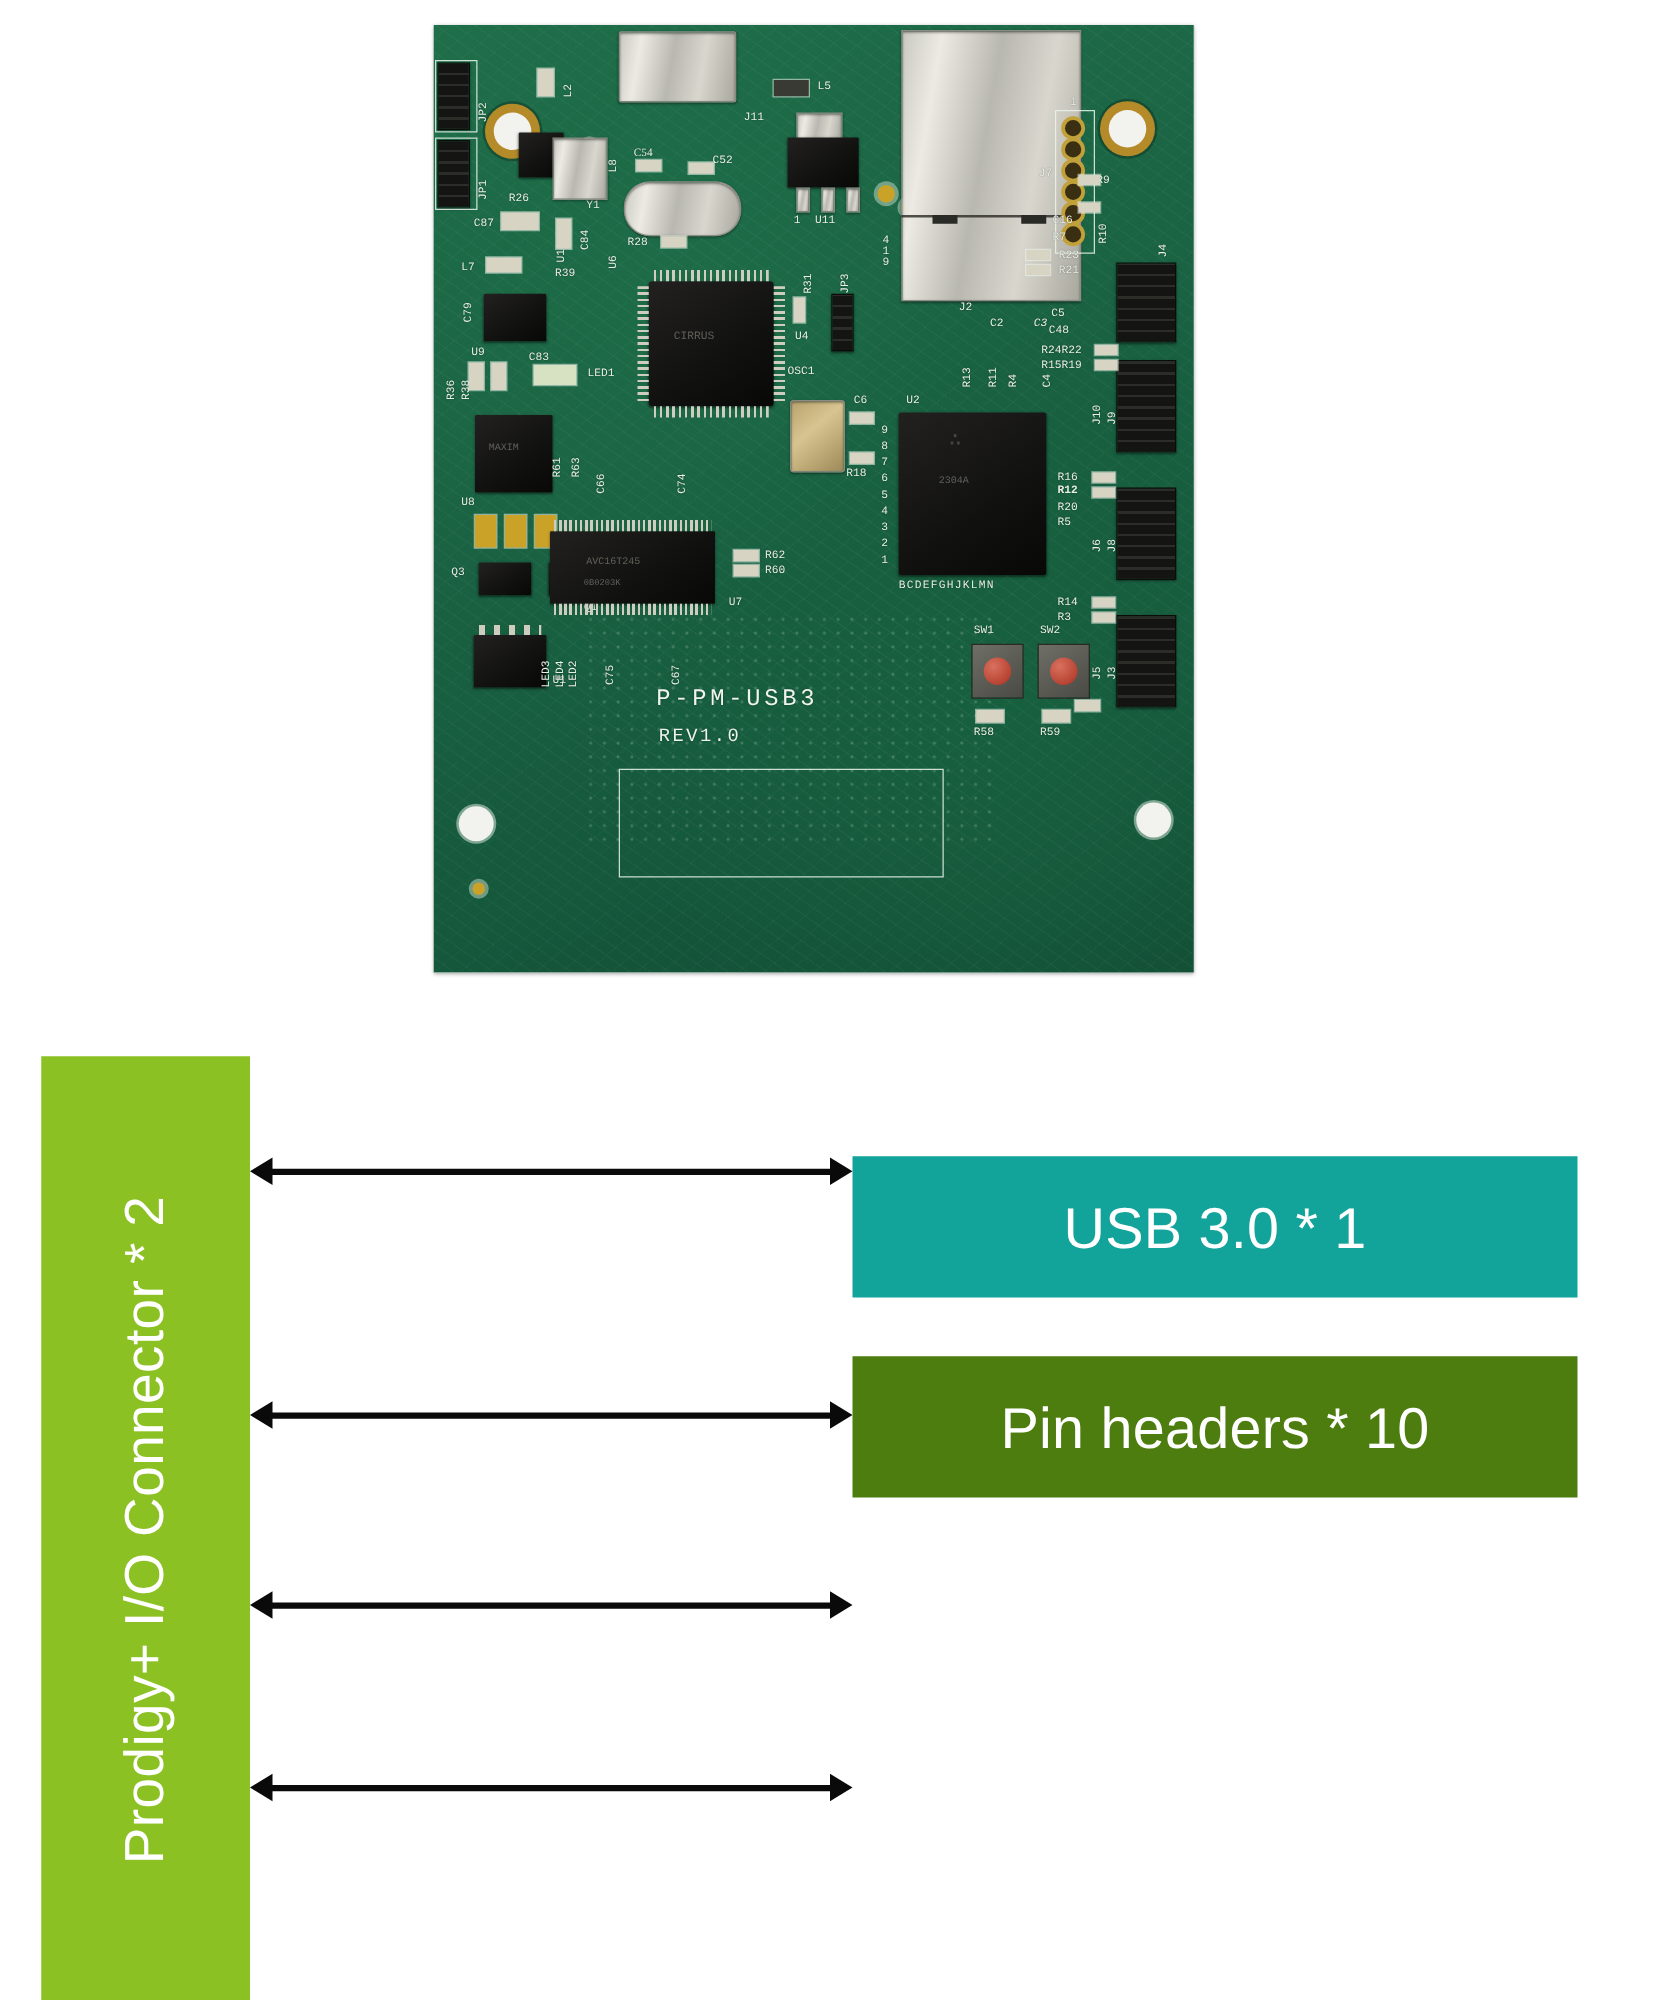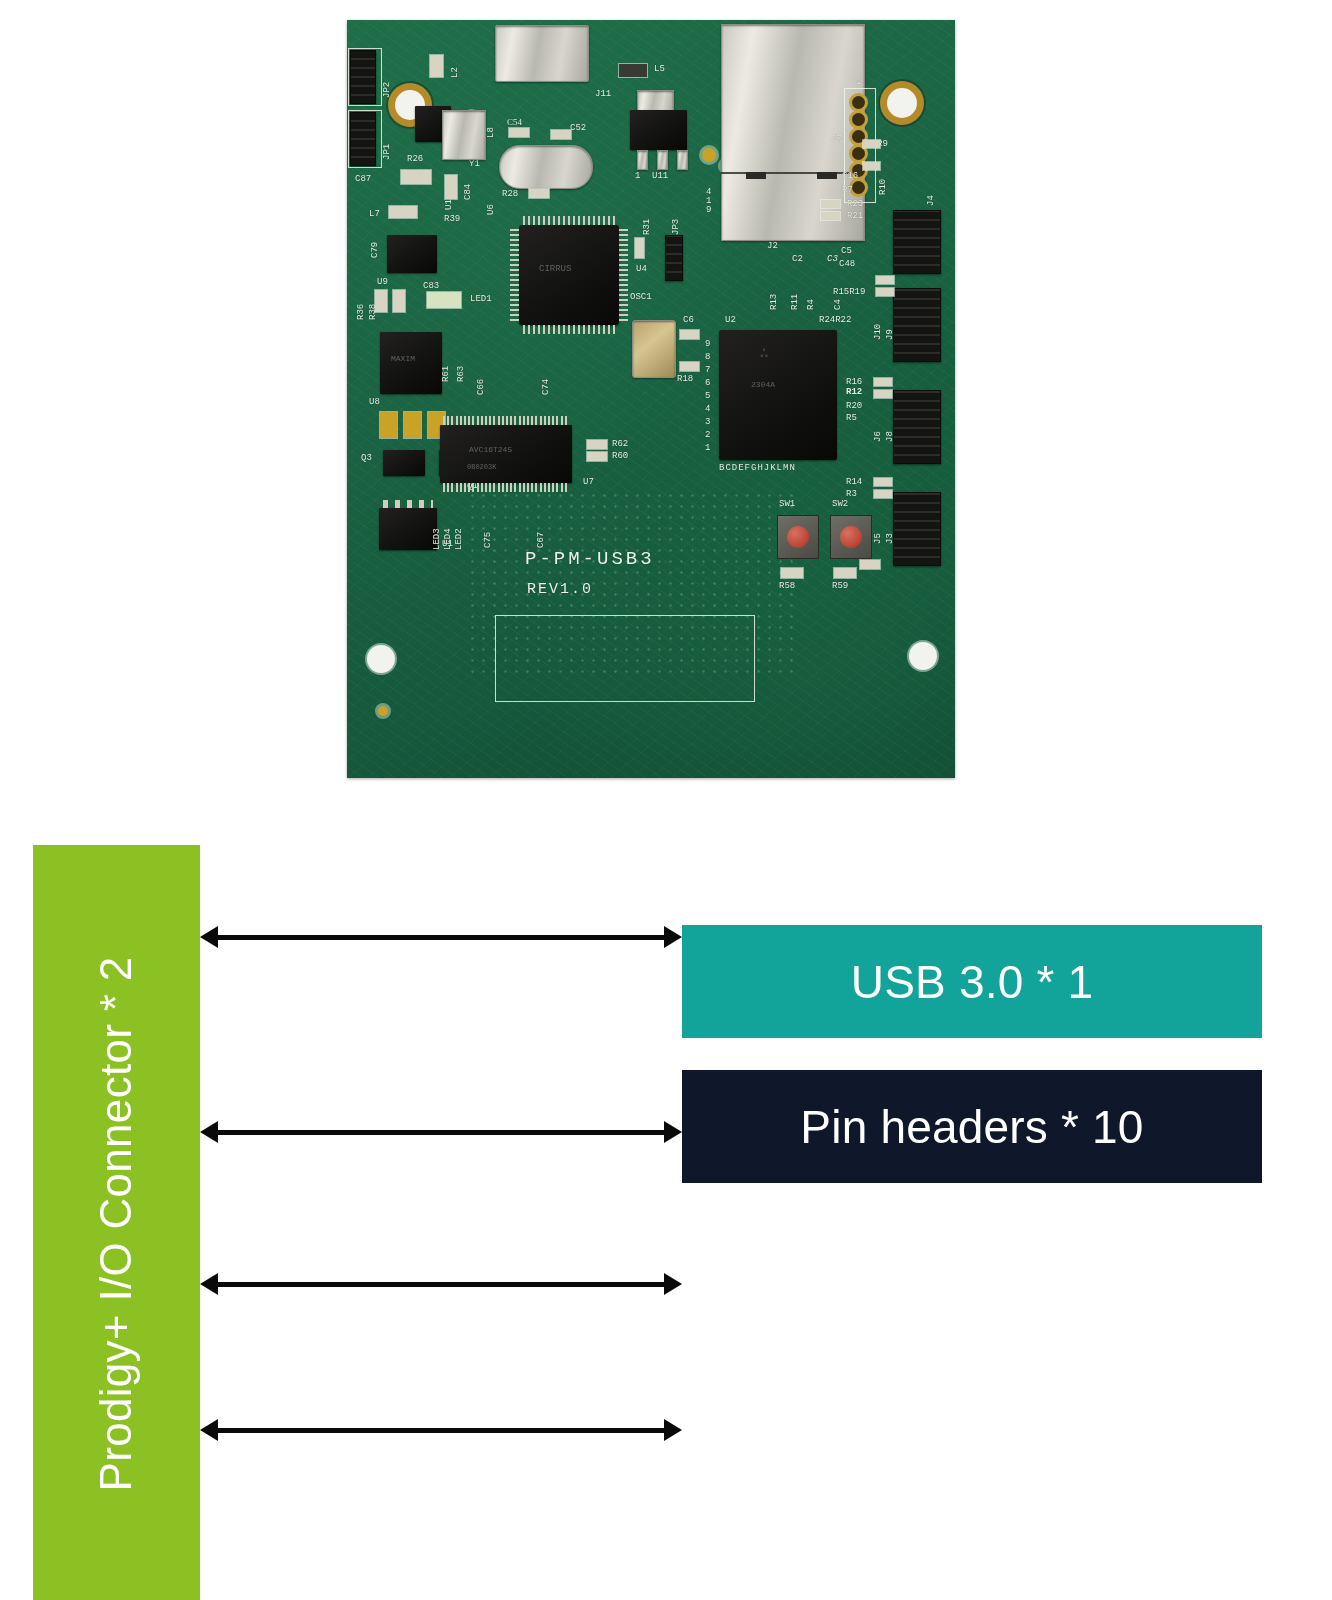--- a/index.html
+++ b/index.html
@@ -156,21 +156,21 @@
   <div class="silk" style="left:530px;top:120px;">R9</div>
   <div class="silk rot" style="left:532px;top:175px;">R10</div>
   <div class="smd" style="left:516px;top:120px;width:17px;height:8px;"></div>
   <div class="smd" style="left:516px;top:142px;width:17px;height:8px;"></div>
   <div class="silk" style="left:500px;top:180px;">R23</div>
   <div class="silk" style="left:500px;top:192px;">R21</div>
   <div class="smd" style="left:474px;top:180px;width:19px;height:8px;"></div>
   <div class="smd" style="left:474px;top:192px;width:19px;height:8px;"></div>
   <div class="silk" style="left:494px;top:227px;">C5</div>
   <div class="silk" style="left:492px;top:240px;">C48</div>
-  <div class="silk" style="left:472px;top:256px;margin-top:40px;">R24R22</div>
+  <div class="silk" style="left:486px;top:256px;">R24R22</div>
   <div class="silk" style="left:486px;top:268px;">R15R19</div>
   <div class="smd" style="left:529px;top:256px;width:18px;height:8px;"></div>
   <div class="smd" style="left:529px;top:268px;width:18px;height:8px;"></div>
   <div class="silk" style="left:499px;top:358px;">R16</div>
   <div class="silk" style="left:499px;top:368px;font-weight:bold;">R12</div>
   <div class="silk" style="left:499px;top:382px;">R20</div>
   <div class="silk" style="left:499px;top:394px;">R5</div>
   <div class="smd" style="left:527px;top:358px;width:18px;height:8px;"></div>
   <div class="smd" style="left:527px;top:370px;width:18px;height:8px;"></div>
   <div class="silk" style="left:499px;top:458px;">R14</div>
@@ -197,21 +197,21 @@
   <div class="silk" style="left:289px;top:245px;">U4</div>
 
   <div class="blk" style="left:68px;top:86px;width:36px;height:36px;"></div>
   <div class="smd" style="left:83px;top:35px;width:13px;height:22px;"></div>
   <div class="silk rot" style="left:104px;top:58px;">L2</div>
   <div class="silk rot" style="left:97px;top:103px;">U3</div>
   <div class="silk rot" style="left:113px;top:115px;">R25</div>
   <div class="metal" style="left:95px;top:90px;width:42px;height:48px;"></div>
   <div class="silk rot" style="left:140px;top:118px;">L8</div>
   <div class="silk" style="left:60px;top:135px;">R26</div>
-  <div class="silk" style="left:8px;top:155px;">C87</div>
+  <div class="silk" style="left:32px;top:155px;">C87</div>
   <div class="smd" style="left:54px;top:150px;width:30px;height:14px;"></div>
   <div class="silk" style="left:22px;top:190px;">L7</div>
   <div class="smd" style="left:42px;top:186px;width:28px;height:12px;"></div>
   <div class="silk rot" style="left:98px;top:190px;">U10</div>
   <div class="smd" style="left:98px;top:155px;width:12px;height:24px;"></div>
   <div class="silk rot" style="left:117px;top:180px;">C84</div>
   <div class="silk" style="left:97px;top:195px;">R39</div>
   <div class="silk rot" style="left:140px;top:195px;">U6</div>
   <div class="blk" style="left:40px;top:215px;width:50px;height:38px;"></div>
   <div class="silk" style="left:30px;top:258px;">U9</div>
@@ -313,16 +313,16 @@
   </div>
   <div class="arrow-row" style="top:598px;">
     <span class="head-l"></span>
     <span class="shaft"></span>
     <span class="head-r"></span>
   </div>
 
   <div class="teal-box" style="top:105px;background:#12A39A;">
     <span class="teal-label">USB 3.0 * 1</span>
   </div>
-  <div class="teal-box" style="top:250px;background:#0f172a;">
+  <div class="teal-box" style="top:265px;background:#4d7c0f;">
     <span class="teal-label">Pin headers * 10</span>
   </div>
 </div>
 
 </body></html>

